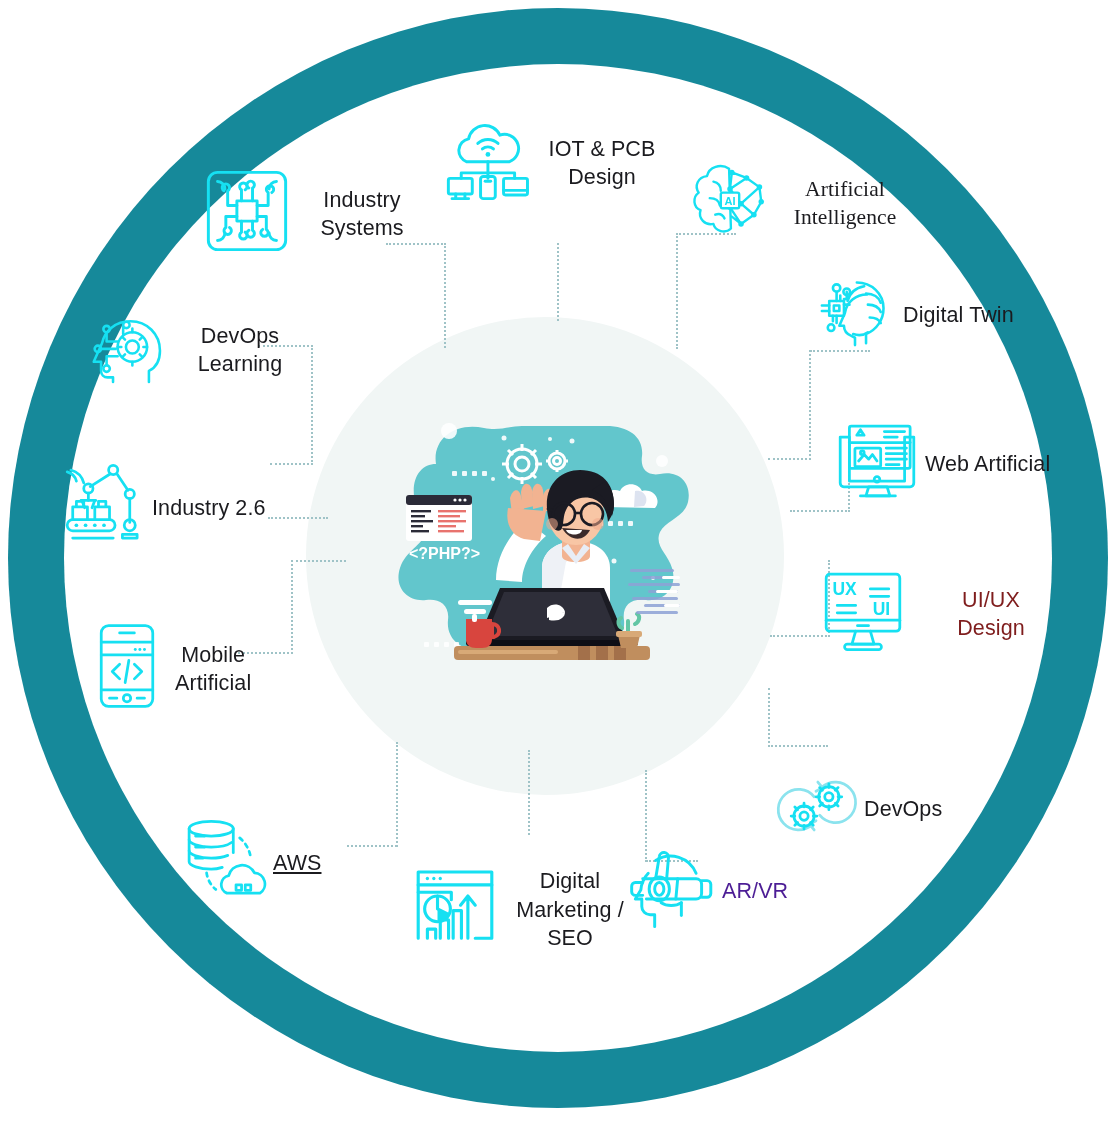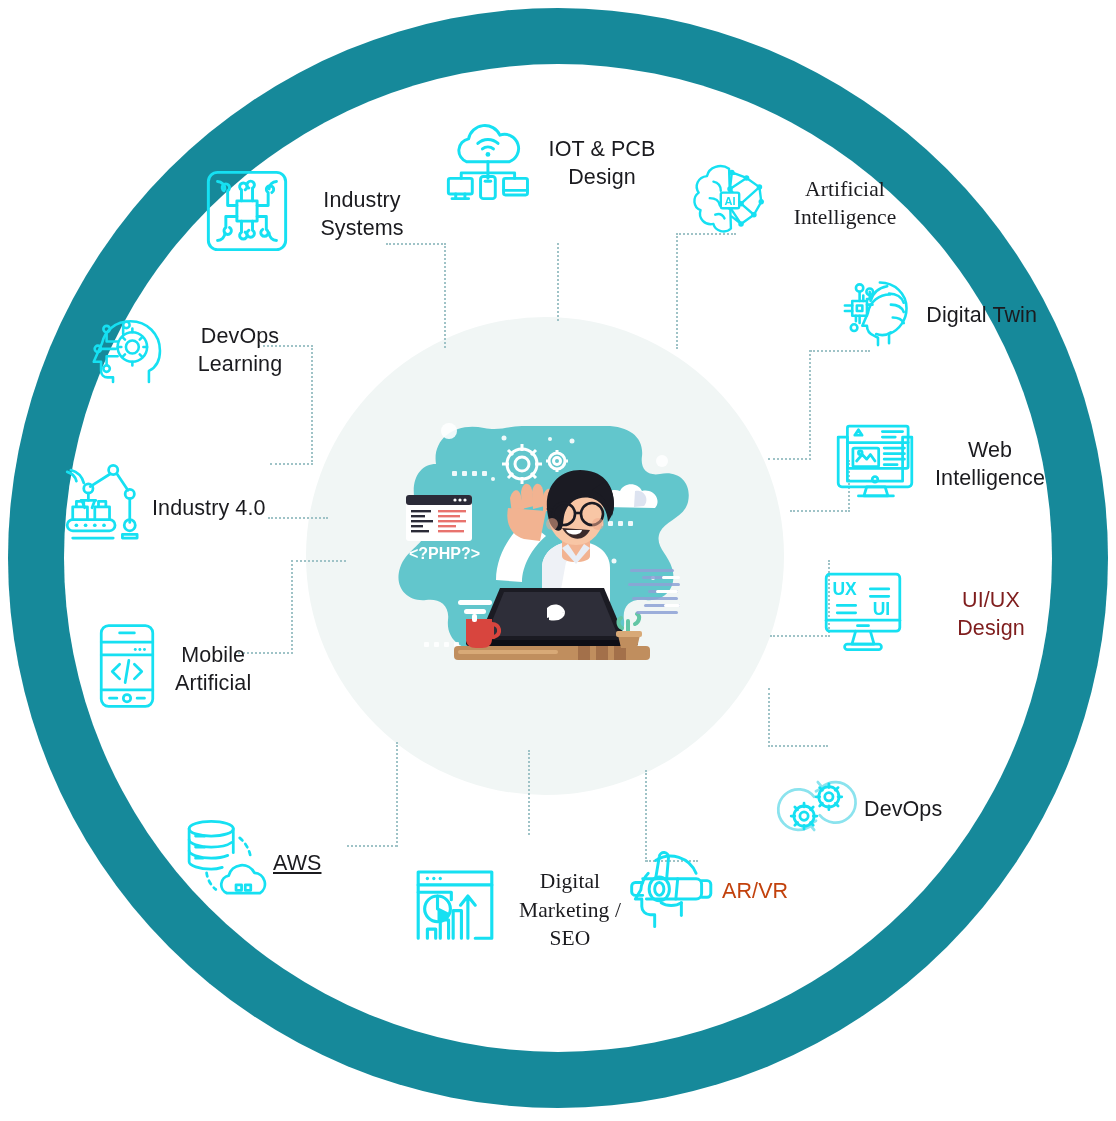--- a/index.html
+++ b/index.html
@@ -360,21 +360,21 @@
           <path d="M42 44 h-12 v-10 M30 34 a3.5 3.5 0 1 0 0-7 a3.5 3.5 0 0 0 0 7"></path>
           <path d="M40 52 h-16 M24 52 a3.5 3.5 0 1 0 -7 0 a3.5 3.5 0 0 0 7 0"></path>
           <path d="M42 60 h-12 v10 M30 70 a3.5 3.5 0 1 1 0 7 a3.5 3.5 0 0 1 0-7"></path>
           <path d="M48 36 v-10 M48 26 a3.5 3.5 0 1 1 7 0 a3.5 3.5 0 0 1 -7 0"></path>
         </g>
       </svg>
     </div>
     <div class="label" style="color: rgb(27, 27, 31);">DevOps Learning</div>
   </div>
 
-  <div class="node" style="left:922px; top:264px;justify-content:flex-end;">
+  <div class="node" style="left:922px; top:264px;">
     <div class="icon">
       <svg viewBox="0 0 100 100" fill="none" stroke="#16E0F2" stroke-width="2.8" stroke-linecap="round" stroke-linejoin="round">
 
         <path d="M62 84 v-10 c12-5 19-16 19-28 c0-16-13-28-29-28"></path>
         <path d="M60 22 c-10 2-16 8-18 16"></path>
         <path d="M62 30 c8 0 14 4 16 10 M64 42 c7 0 12 3 14 8 M66 56 c6 0 10 2 12 6"></path>
 
         <path d="M50 86 v-8 l-4-2 c-5-2-8-6-8-11 h-5 l6-14 c2-12 12-20 24-20"></path>
         <path d="M48 74 c6 2 12 1 16-2"></path>
 
@@ -410,41 +410,41 @@
         <circle cx="20" cy="72" r="2" fill="#16E0F2" stroke="none"></circle>
         <circle cx="30" cy="72" r="2" fill="#16E0F2" stroke="none"></circle>
         <circle cx="40" cy="72" r="2" fill="#16E0F2" stroke="none"></circle>
         <circle cx="50" cy="72" r="2" fill="#16E0F2" stroke="none"></circle>
         <path d="M16 86 h44"></path>
 
         <path d="M16 66 v-14 h16 v14 M20 52 v-6 h8 v6"></path>
         <path d="M40 66 v-14 h16 v14 M44 52 v-6 h8 v6"></path>
       </svg>
     </div>
-    <div class="label" style="color: rgb(27, 27, 31);">Industry 4.0</div>
+    <div class="label" style="color: rgb(27, 27, 31);">Industry 2.6</div>
   </div>
 
   <div class="node" style="left:944px; top:413px;">
     <div class="icon">
       <svg viewBox="0 0 100 100" fill="none" stroke="#16E0F2" stroke-width="3" stroke-linecap="round" stroke-linejoin="round">
         <path d="M10 24 h10 v48 h60 v-48 h10 v50 a4 4 0 0 1 -4 4 h-72 a4 4 0 0 1 -4-4z"></path>
         <rect x="20" y="12" width="66" height="46" rx="2"></rect>
         <path d="M20 30 h66"></path>
         <path d="M28 22 l4-6 4 6z"></path>
         <path d="M58 18 h22 M58 24 h14"></path>
         <rect x="26" y="36" width="28" height="20" rx="1.5"></rect>
         <path d="M30 50 l6-7 5 5 4-5 5 7"></path>
         <circle cx="34" cy="41" r="2"></circle>
         <path d="M60 36 h22 M60 42 h22 M60 48 h22 M60 54 h14"></path>
         <circle cx="50" cy="70" r="3"></circle>
         <path d="M38 88 h26 l-3-10h-20z"></path>
         <path d="M32 88 h38"></path>
       </svg>
     </div>
-    <div class="label" style="color: rgb(27, 27, 31);">Web Intelligence</div>
+    <div class="label" style="color: rgb(27, 27, 31);">Web Artificial</div>
   </div>
 
   <div class="node" style="left:194px; top:618px;">
     <div class="icon">
       <svg viewBox="0 0 100 100" fill="none" stroke="#16E0F2" stroke-width="3" stroke-linecap="round" stroke-linejoin="round">
         <rect x="22" y="6" width="56" height="88" rx="8"></rect>
         <path d="M22 24 h56 M22 76 h56"></path>
         <path d="M42 14 h16"></path>
         <circle cx="64" cy="32" r="1.6" fill="#16E0F2" stroke="none"></circle>
         <circle cx="69" cy="32" r="1.6" fill="#16E0F2" stroke="none"></circle>
@@ -518,21 +518,21 @@
           <circle cx="37" cy="61" r="11"></circle>
           <circle cx="37" cy="61" r="4.5"></circle>
           <path d="M37 47 v4 M37 71 v4 M23 61 h4 M47 61 h4
                    M27 51 l3 3 M44 68 l3 3 M47 51 l-3 3 M30 68 l-3 3"></path>
         </g>
       </svg>
     </div>
     <div class="label" style="color: rgb(27, 27, 31);">DevOps</div>
   </div>
 
-  <div class="node" style="left:524px; top:859px;font-family:Liberation Serif, serif;">
+  <div class="node" style="left:524px; top:859px;">
     <div class="icon">
       <svg viewBox="0 0 100 100" fill="none" stroke="#16E0F2" stroke-width="3.4" stroke-linecap="round" stroke-linejoin="round">
         <path d="M10 84 v-72 h80 v72 h-18"></path>
         <path d="M10 26 h80"></path>
         <circle cx="20" cy="19" r="1.8" fill="#16E0F2" stroke="none"></circle>
         <circle cx="27" cy="19" r="1.8" fill="#16E0F2" stroke="none"></circle>
         <circle cx="34" cy="19" r="1.8" fill="#16E0F2" stroke="none"></circle>
         <path d="M10 34 h36 v8"></path>
 
         <circle cx="31" cy="52" r="14"></circle>
@@ -561,16 +561,16 @@
         <path d="M16 40 h58 a6 6 0 0 1 6 6 v10 a6 6 0 0 1 -6 6 h-54"></path>
         <path d="M80 42 h6 a4 4 0 0 1 4 4 v10 a4 4 0 0 1 -4 4 h-6"></path>
         <ellipse cx="34" cy="51" rx="11" ry="13"></ellipse>
         <ellipse cx="34" cy="51" rx="5" ry="7"></ellipse>
         <path d="M16 44 h-8 a4 4 0 0 0 -4 4 v6 a4 4 0 0 0 4 4 h8"></path>
         <path d="M54 40 l-2 22"></path>
 
         <path d="M30 40 l4-24 a5 5 0 0 1 10 1 l-2 23"></path>
       </svg>
     </div>
-    <div class="label" style="color: #c2410c;">AR/VR</div>
+    <div class="label" style="color: #4c1d95;">AR/VR</div>
   </div>
 
 </div>
 
 </body></html>

